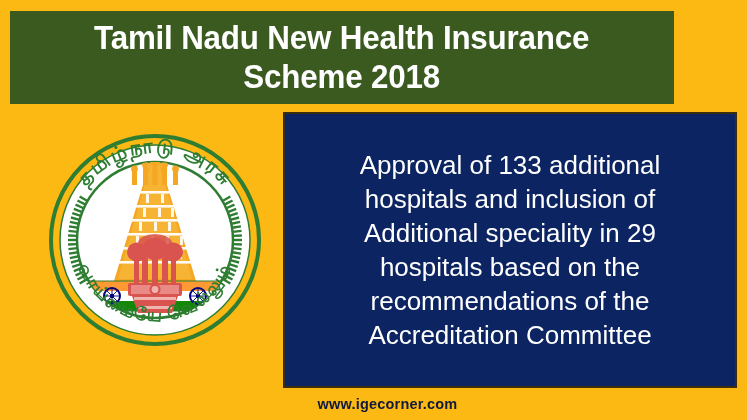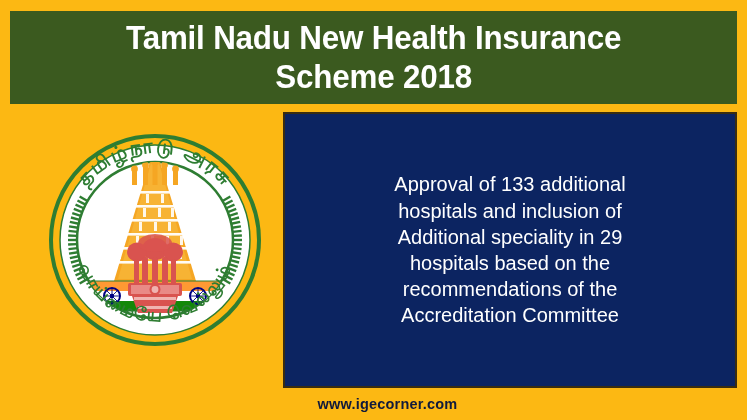--- a/index.html
+++ b/index.html
@@ -14,21 +14,21 @@
     background: #FCB813;
     overflow: hidden;
     font-family: "Liberation Sans", sans-serif;
   }
 
   
   #header-banner {
     position: absolute;
     left: 10px;
     top: 11px;
-    width: 727px;
+    width: 664px;
     height: 93px;
     background: #3B5A1F;
     display: flex;
     align-items: center;
     justify-content: center;
     box-sizing: border-box;
   }
   #header-title {
     color: #FFFFFF;
     font-size: 33px;
@@ -63,21 +63,21 @@
     height: 276px;
     background: #0C2461;
     border: 2px solid #3a2d10;
     box-sizing: border-box;
     display: flex;
     align-items: center;
     justify-content: center;
   }
   #message-text {
     color: #FFFFFF;
-    font-size: 20px;
+    font-size: 26px;
     line-height: 1.31;
     text-align: center;
     font-weight: normal;
     margin: 16px;
     padding: 0 14px;
     white-space: pre-line;
   }
 
   
   #footer-bar {

